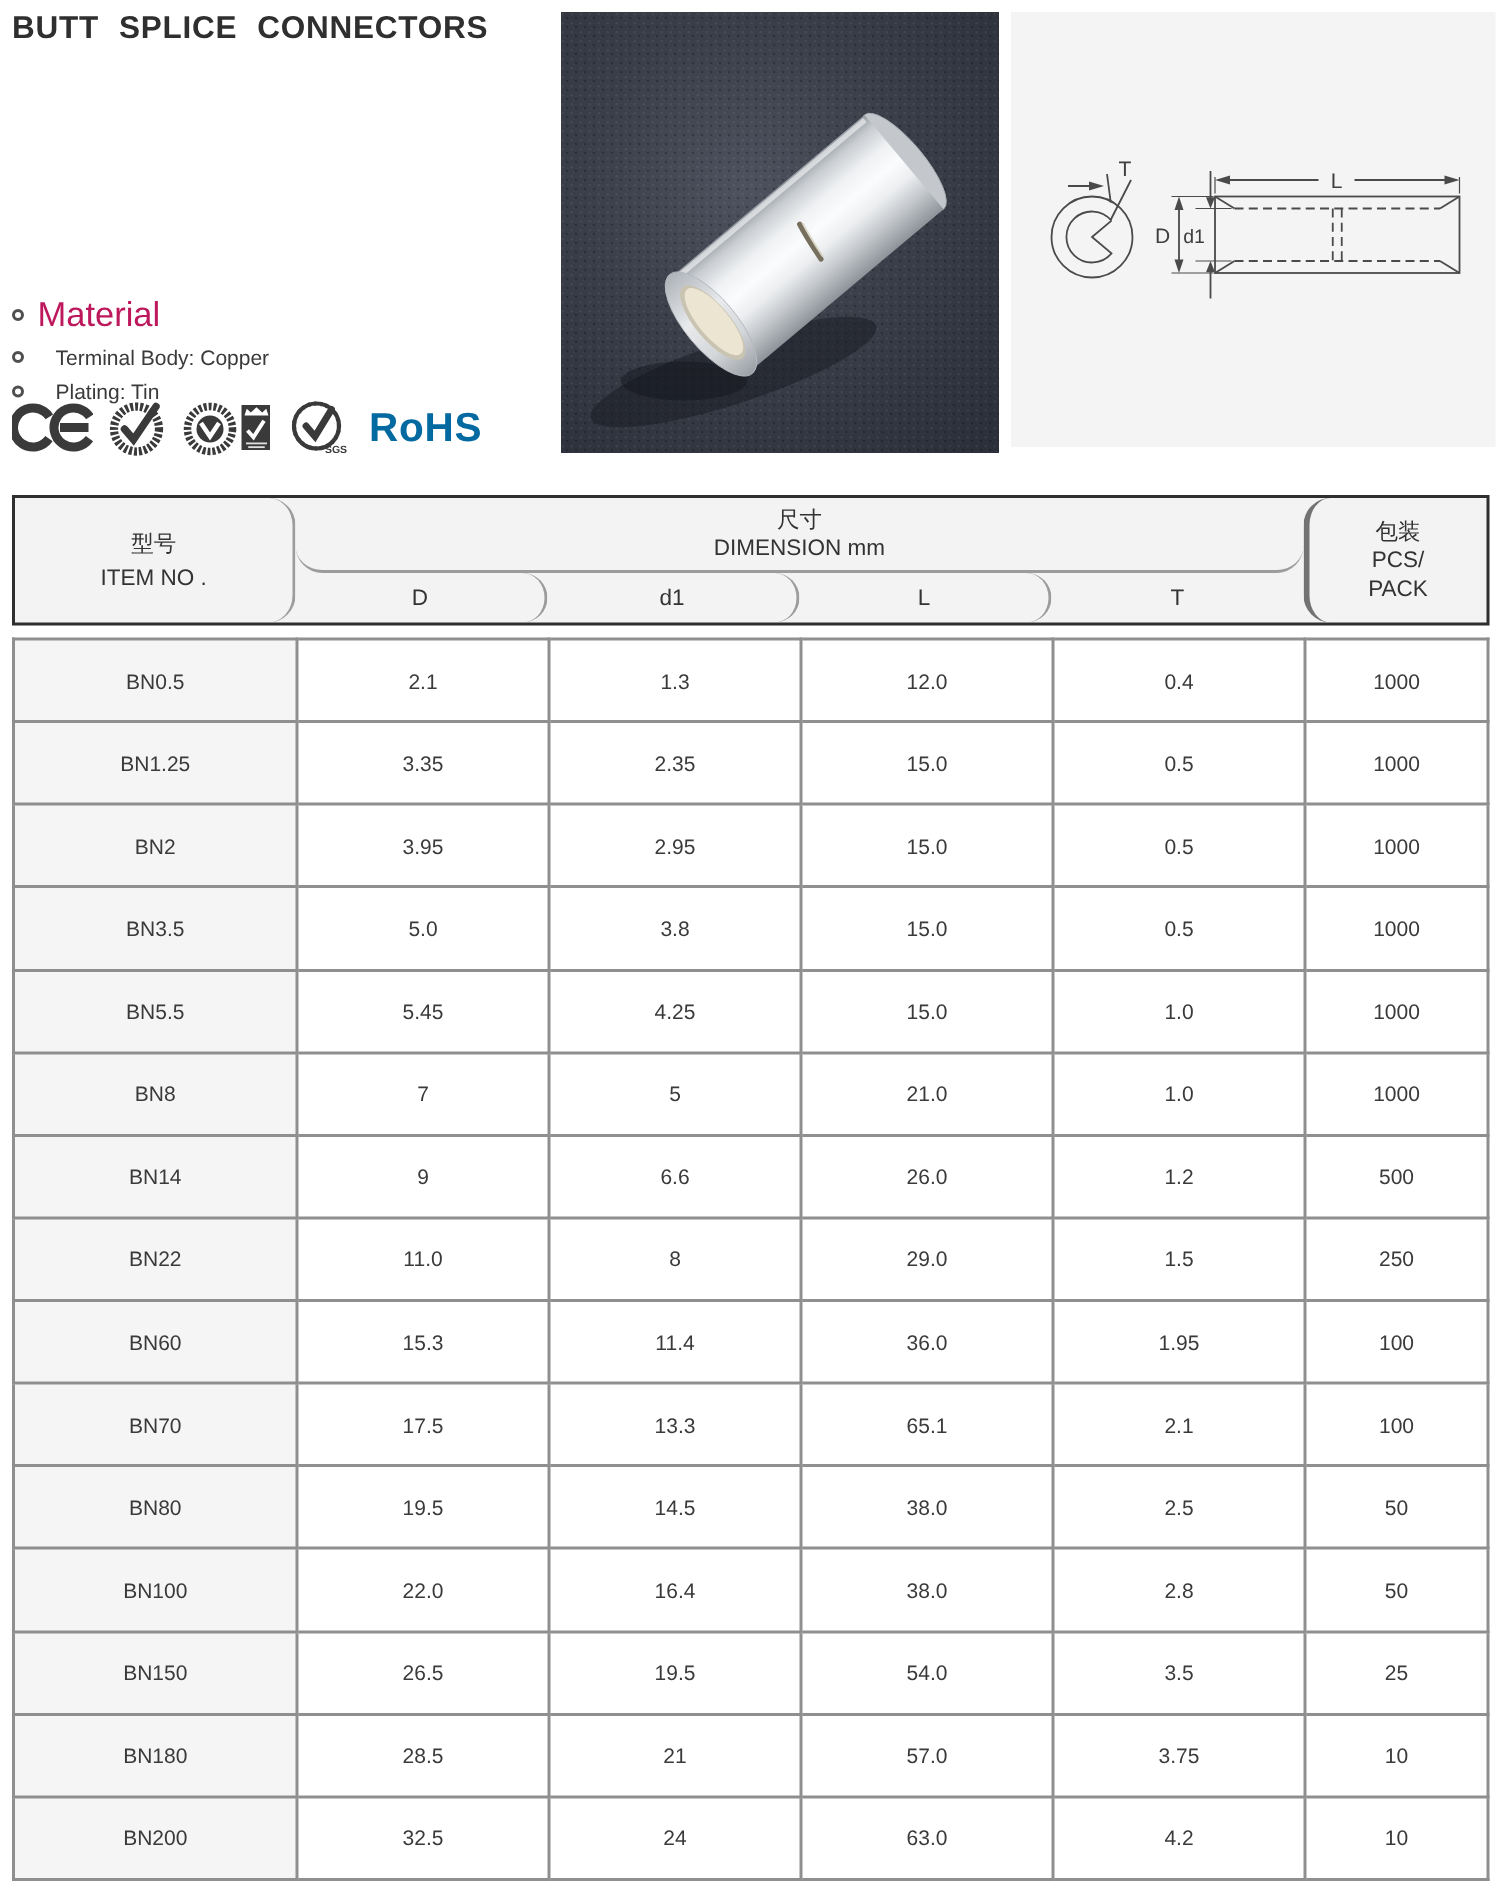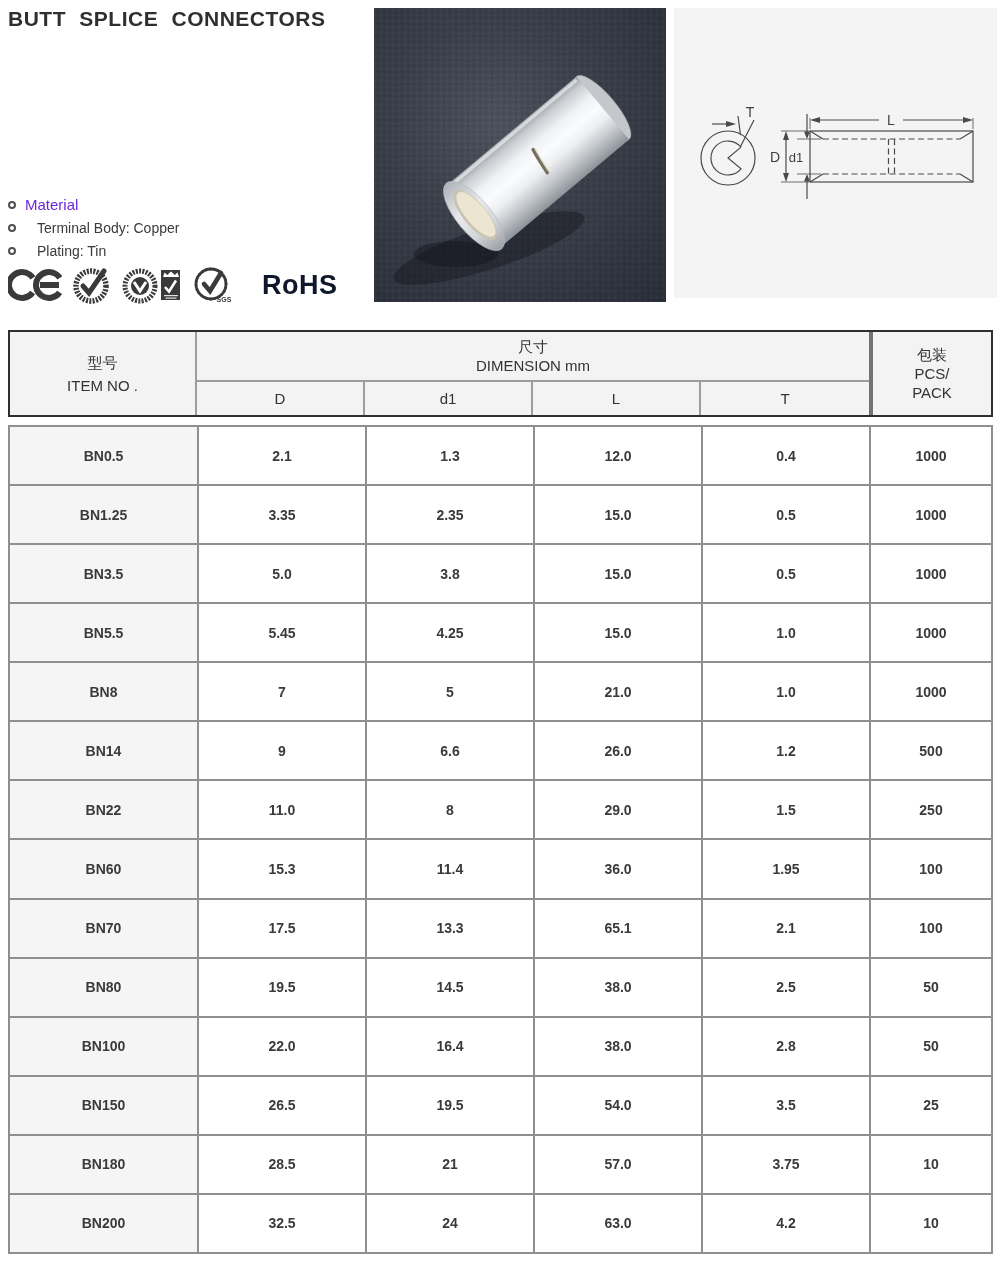--- a/index.html
+++ b/index.html
@@ -8,40 +8,40 @@
 
   
   .page-title{position:absolute;left:8px;top:7px;font-size:21px;font-weight:bold;
               color:#2f2f2f;letter-spacing:.5px;word-spacing:7px;}
   .photo{position:absolute;left:374px;top:8px;width:292px;height:294px;}
   .panel{position:absolute;left:674px;top:8px;width:323px;height:290px;background:#f4f4f4;}
 
   .material{position:absolute;left:8px;top:196px;}
   .m-row{display:flex;align-items:center;gap:9px;margin-bottom:7px;}
   .ring{width:4px;height:4px;border:2px solid #4f4f4f;border-radius:50%;flex:0 0 auto;}
-  .m-head{font-size:15px;color:#6d28d9;}
+  .m-head{font-size:23px;color:#be185d;}
   .m-item{font-size:14px;color:#3a3a3a;margin-left:12px;}
 
   .certs{position:absolute;left:8px;top:264px;height:42px;display:flex;align-items:center;gap:11px;}
-  .rohs{font-size:27px;font-weight:bold;color:#0f172a;letter-spacing:.5px;margin-left:16px;}
+  .rohs{font-size:27px;font-weight:bold;color:#0369a1;letter-spacing:.5px;}
 
   
   .tablewrap{position:absolute;left:8px;top:330px;width:985px;}
   .hdr{box-sizing:border-box;width:985px;height:87px;border:2px solid #2f2f2f;background:#f3f3f3;
        display:grid;grid-template-columns:187px 168px 168px 168px 168px 1fr;
        grid-template-rows:50px 33px;font-size:15px;color:#333;}
-  .hc{display:flex;flex-direction:column;align-items:center;justify-content:center;line-height:19px;}
+  .hc{display:flex;flex-direction:column;align-items:center;justify-content:center;line-height:19px;border-radius:18px;}
   .hc.item{grid-column:1/2;grid-row:1/3;border-right:2px solid #9c9c9c;line-height:23px;}
   .hc.dim{grid-column:2/6;grid-row:1/2;border-bottom:2px solid #9c9c9c;}
   .hc.pack{grid-column:6/7;grid-row:1/3;border-left:4px solid #737373;}
   .hc.sub{grid-row:2/3;}
   .hc.sub.bdr{border-right:2px solid #9c9c9c;}
 
   table.body{border-collapse:collapse;width:985px;height:829px;table-layout:fixed;
-             margin-top:8px;border:2px solid #6f6f6f;font-weight:bold;}
+             margin-top:8px;border:2px solid #6f6f6f;}
   table.body td{border:2px solid #8f8f8f;text-align:center;vertical-align:middle;
                 font-size:14px;color:#3a3a3a;background:#ffffff;}
   table.body td.item-cell{background:#f5f5f5;}
 
   svg{display:block;}
 </style>
 </head>
 <body>
 
 <div class="sheet">
@@ -234,20 +234,28 @@
           </tr>
           <tr>
             <td class="item-cell">BN1.25</td>
             <td>3.35</td>
             <td>2.35</td>
             <td>15.0</td>
             <td>0.5</td>
             <td>1000</td>
           </tr>
           <tr>
+            <td class="item-cell">BN2</td>
+            <td>3.95</td>
+            <td>2.95</td>
+            <td>15.0</td>
+            <td>0.5</td>
+            <td>1000</td>
+          </tr>
+          <tr>
             <td class="item-cell">BN3.5</td>
             <td>5.0</td>
             <td>3.8</td>
             <td>15.0</td>
             <td>0.5</td>
             <td>1000</td>
           </tr>
           <tr>
             <td class="item-cell">BN5.5</td>
             <td>5.45</td>

